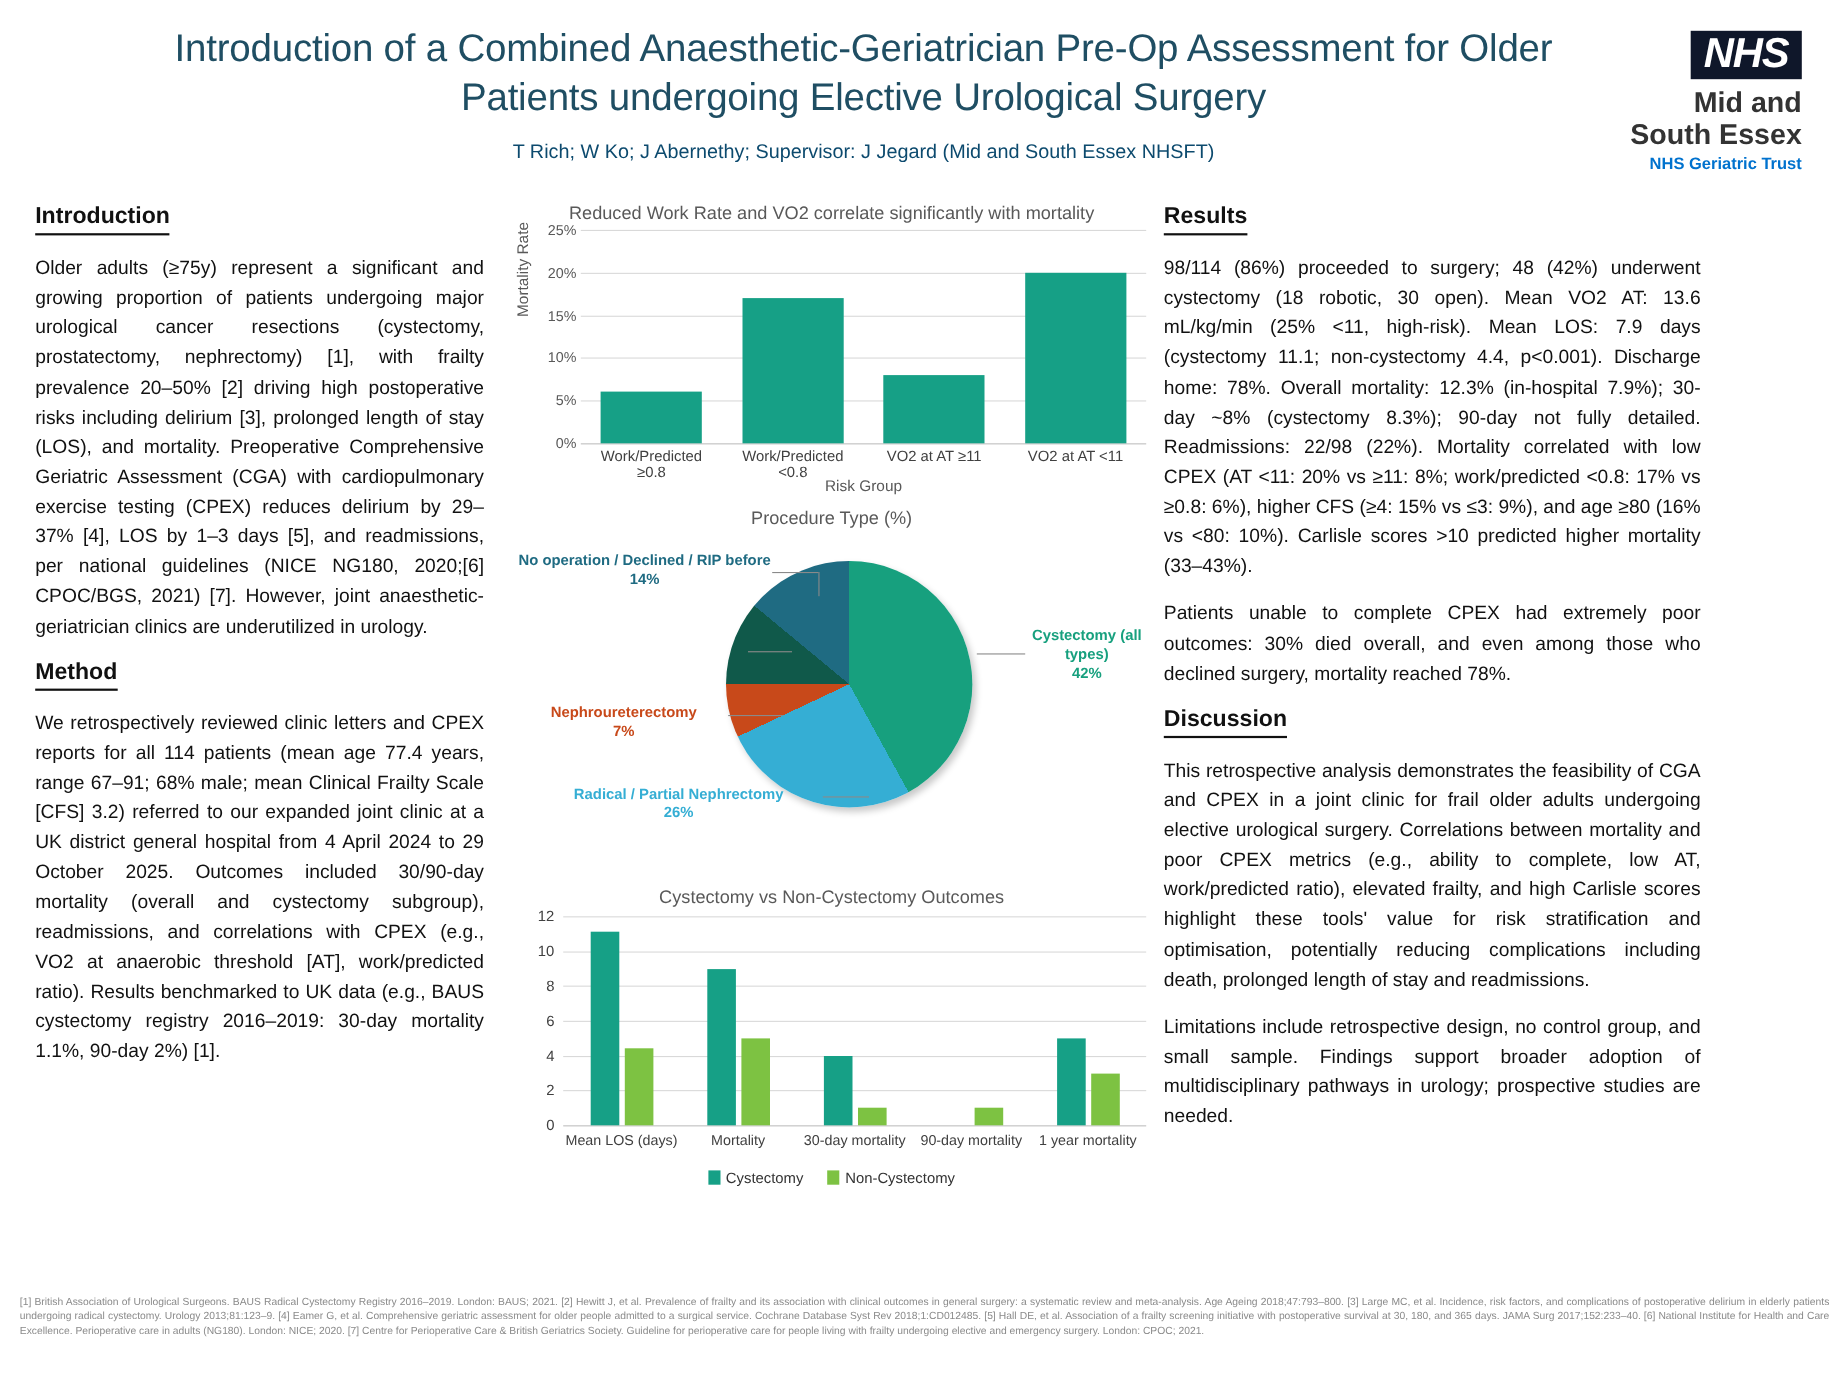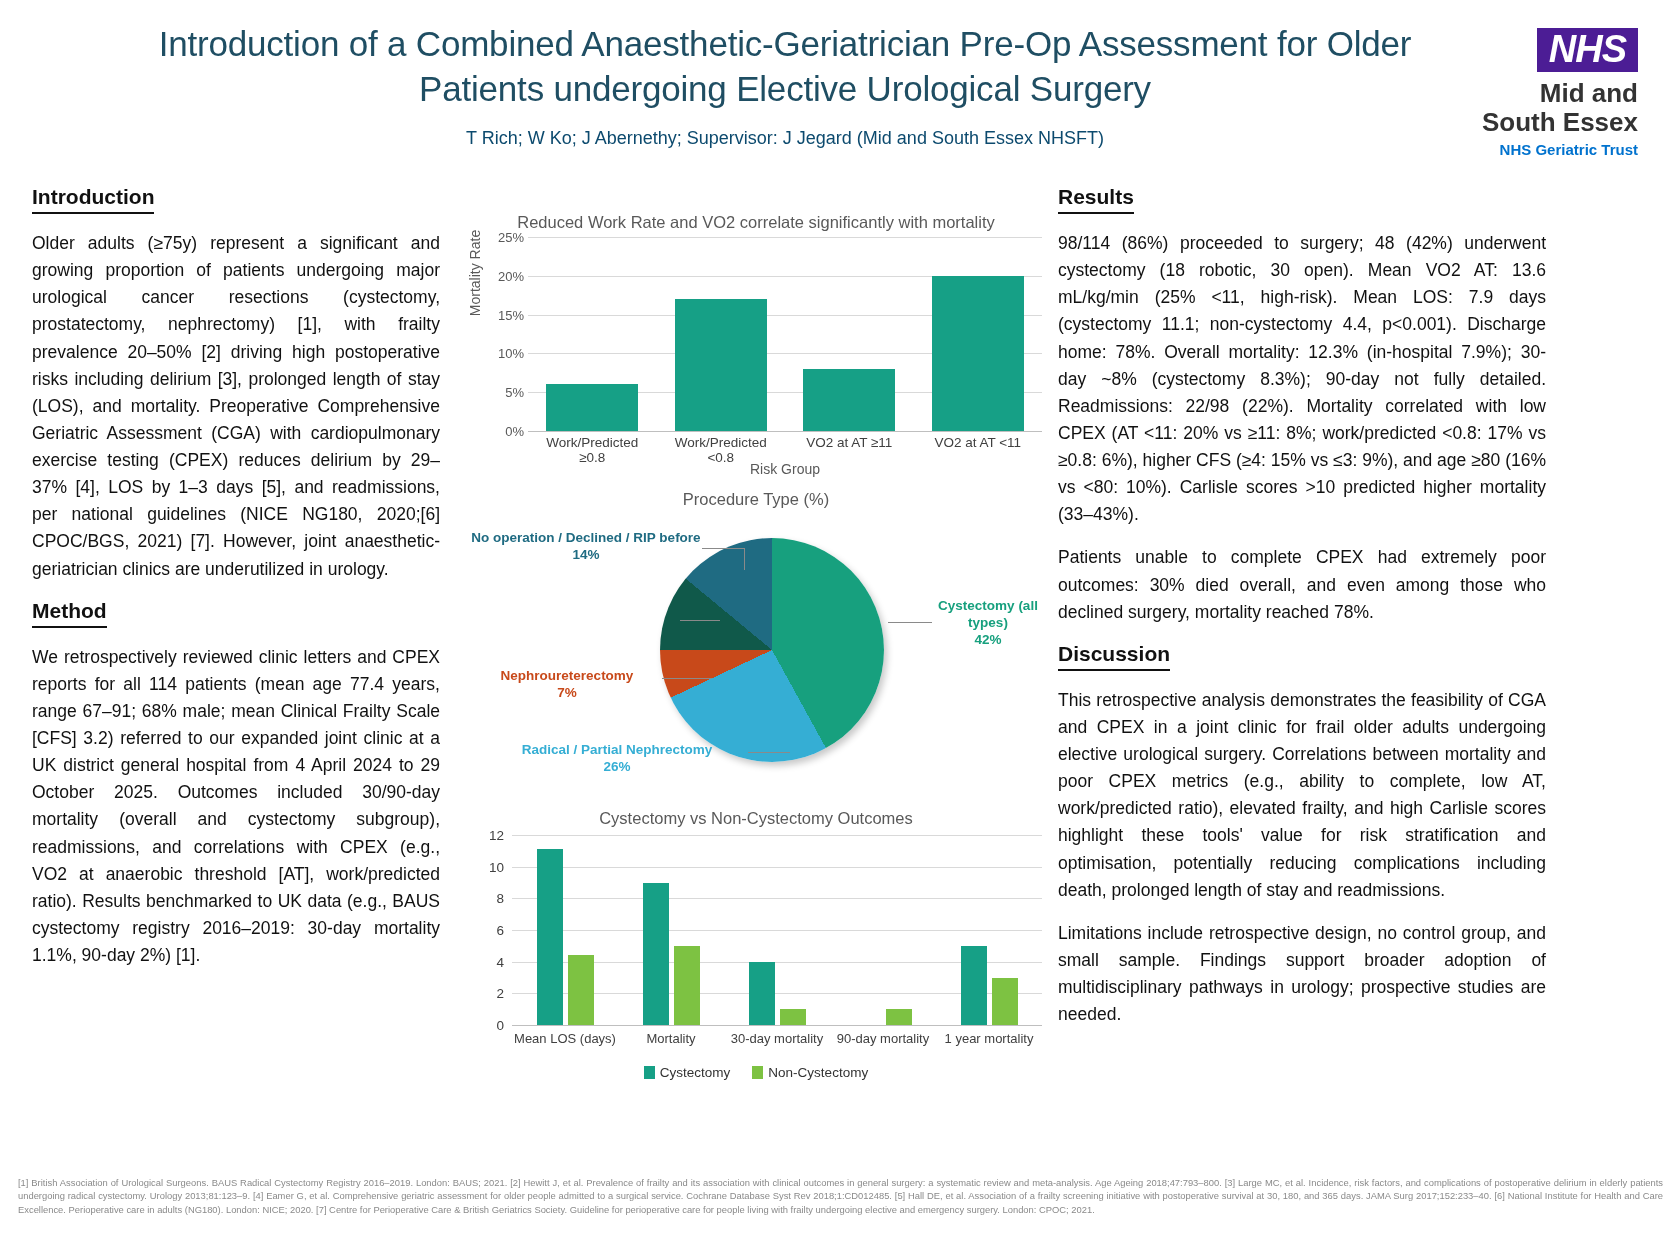--- a/index.html
+++ b/index.html
@@ -20,21 +20,21 @@
     color:#1f4e63;
     font-weight:400;
     letter-spacing:-0.2px;
   }
   .authors{
     position:absolute;left:150px;top:128px;width:1270px;
     text-align:center;font-size:18px;color:#0c4a6e;
   }
   .nhs-logo{position:absolute;left:1438px;top:28px;width:200px;text-align:right;}
   .nhs-box{
-    display:inline-block;background:#4c1d95;color:#fff;
+    display:inline-block;background:#0f172a;color:#fff;
     font-weight:bold;font-style:italic;font-size:38px;
     letter-spacing:-1px;padding:2px 12px 4px 12px;line-height:1;
   }
   .nhs-trust-1{
     font-size:26px;font-weight:bold;color:#333;line-height:1.12;
     margin-top:7px;text-align:right;
   }
   .nhs-trust-2{
     font-size:15px;font-weight:bold;color:#0072ce;margin-top:4px;text-align:right;
   }
@@ -56,21 +56,21 @@
     font-size:17.5px;line-height:1.55;
     text-align:justify;margin:0 0 16px 0;color:#111;
   }
 
   
   .chart{position:relative;}
   .chart-title{
     text-align:center;font-size:16.5px;color:#595959;
     margin-bottom:6px;font-weight:400;
   }
-  .c1{height:265px;position:relative;margin-top:28px;}
+  .c1{height:265px;position:relative;}
   .c1-plot{
     position:absolute;left:62px;right:4px;top:24px;height:194px;
   }
   .c1-ylab{
     position:absolute;left:-34px;top:52px;
     transform:rotate(-90deg);transform-origin:center;
     font-size:14px;color:#595959;white-space:nowrap;
   }
   .c1-yticks{position:absolute;left:20px;top:24px;width:38px;height:194px;}
   .c1-yticks span{
@@ -99,21 +99,21 @@
   .c2{height:318px;position:relative;margin-top:12px;}
   .pie-wrap{position:absolute;left:194px;top:48px;width:224px;height:224px;}
   .pie{
     width:224px;height:224px;border-radius:50%;
     box-shadow:3px 4px 7px rgba(0,0,0,0.22);
   }
   .pie-lab{position:absolute;font-size:13.5px;font-weight:bold;line-height:1.25;}
   .leader{position:absolute;background:#8a8a8a;height:1px;}
 
   
-  .c3{height:300px;position:relative;margin-top:1px;}
+  .c3{height:300px;position:relative;margin-top:27px;}
   .c3-plot{position:absolute;left:46px;right:4px;top:26px;height:190px;}
   .c3-yticks{position:absolute;left:6px;top:26px;width:32px;height:190px;}
   .c3-yticks span{
     position:absolute;right:0;font-size:13.5px;color:#404040;
     transform:translateY(-50%);
   }
   .c3-groups{
     position:absolute;left:0;right:0;bottom:0;height:190px;
     display:flex;align-items:flex-end;justify-content:space-around;
   }

